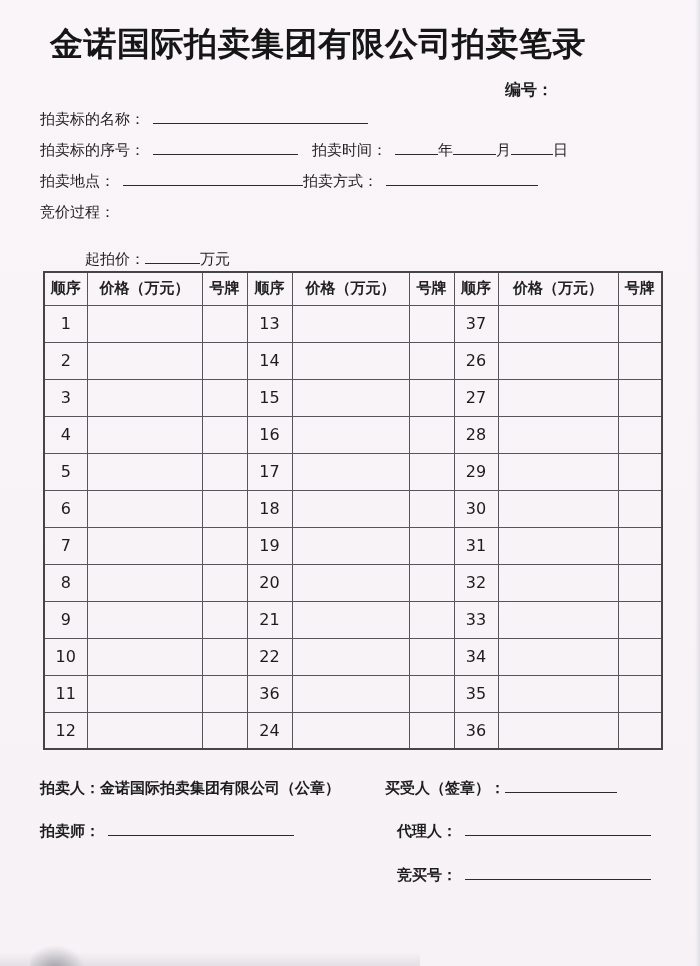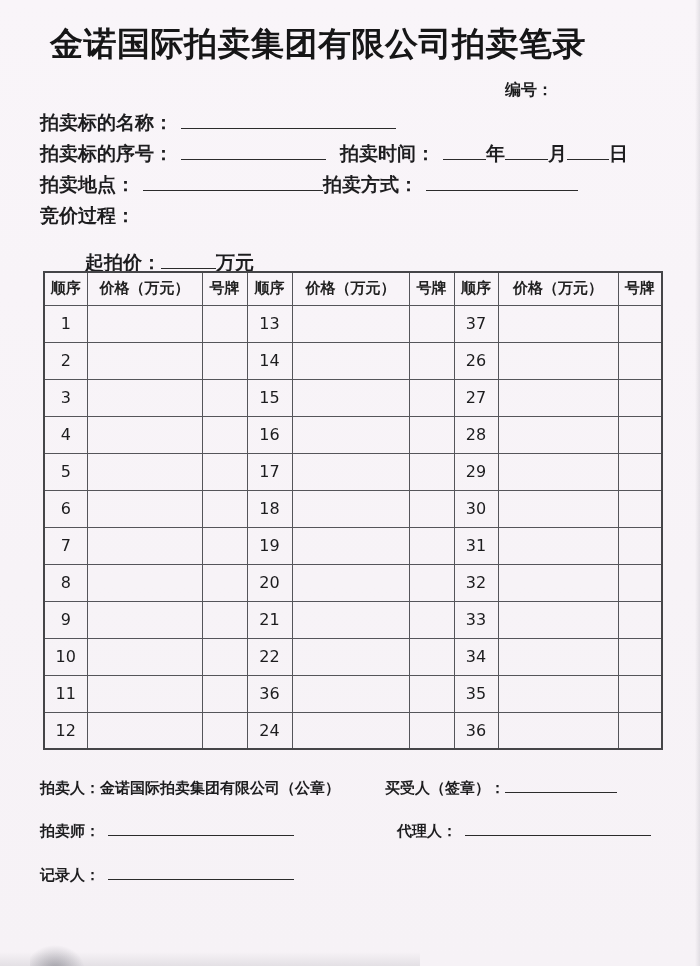--- a/index.html
+++ b/index.html
@@ -12,21 +12,21 @@
     color:#1d1d1f;
     overflow:hidden;
   }
   .title {
     position:absolute; top:22px; left:0; width:636px;
     text-align:center; font-size:33px; font-weight:bold; letter-spacing:0.5px;
     color:#161617;
   }
   .doc-number { position:absolute; top:80px; left:505px; font-size:16px; font-weight:bold; }
 
-  .fline { position:absolute; left:40px; font-size:19px; font-weight:bold; white-space:nowrap; }
+  .fline { position:absolute; left:40px; font-size:15px; font-weight:normal; white-space:nowrap; }
   .fl1 { top:110px; } .fl2 { top:141px;text-align:center; } .fl3 { top:172px; }
   .fl4 { top:203px; } .fl5 { top:250px;margin-left:45px; }
 
   .u { display:inline-block; border-bottom:1.6px solid #2b2b2b; height:13px; vertical-align:baseline; }
   .u215{width:215px;} .u145{width:145px;} .u43{width:43px;} .u42{width:42px;}
   .u180{width:180px;} .u152{width:152px;} .u55{width:55px;}
   .u186{width:186px;} .u112{width:112px;}
   .gap8 { display:inline-block; width:8px; }
   .gap14 { display:inline-block; width:14px; }
 
@@ -257,21 +257,21 @@
     <span>买受人（签章）：</span><span class="u u112"></span>
   </div>
 
   <div class="footline ft2 fleft">
     <span>拍卖师：</span><span class="gap8"></span><span class="u u186"></span>
   </div>
   <div class="footline ft2 fright">
     <span>代理人：</span><span class="gap8"></span><span class="u u186"></span>
   </div>
 
-  <div class="footline ft3 fleft">
-    <span>记录人：</span><span class="gap8"></span><span class="u u186"></span>
+  <div class="footline ft3 fright">
+    <span>竞买号：</span><span class="gap8"></span><span class="u u186"></span>
   </div>
 
 
   <div class="smudge-bl"></div>
   <div class="bottom-edge"></div>
   <div class="right-edge"></div>
 </div>
 
 </body></html>

